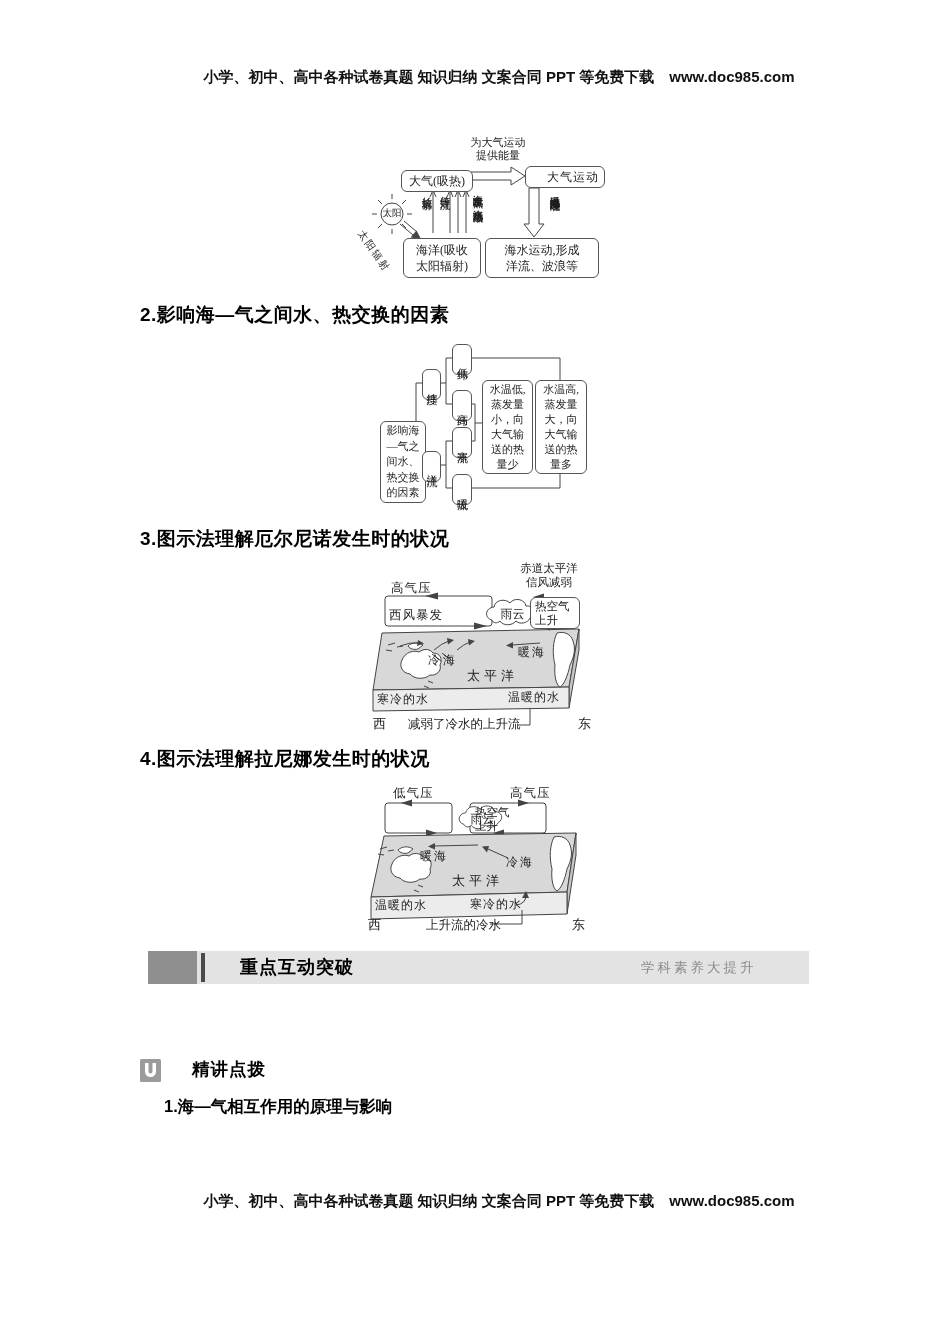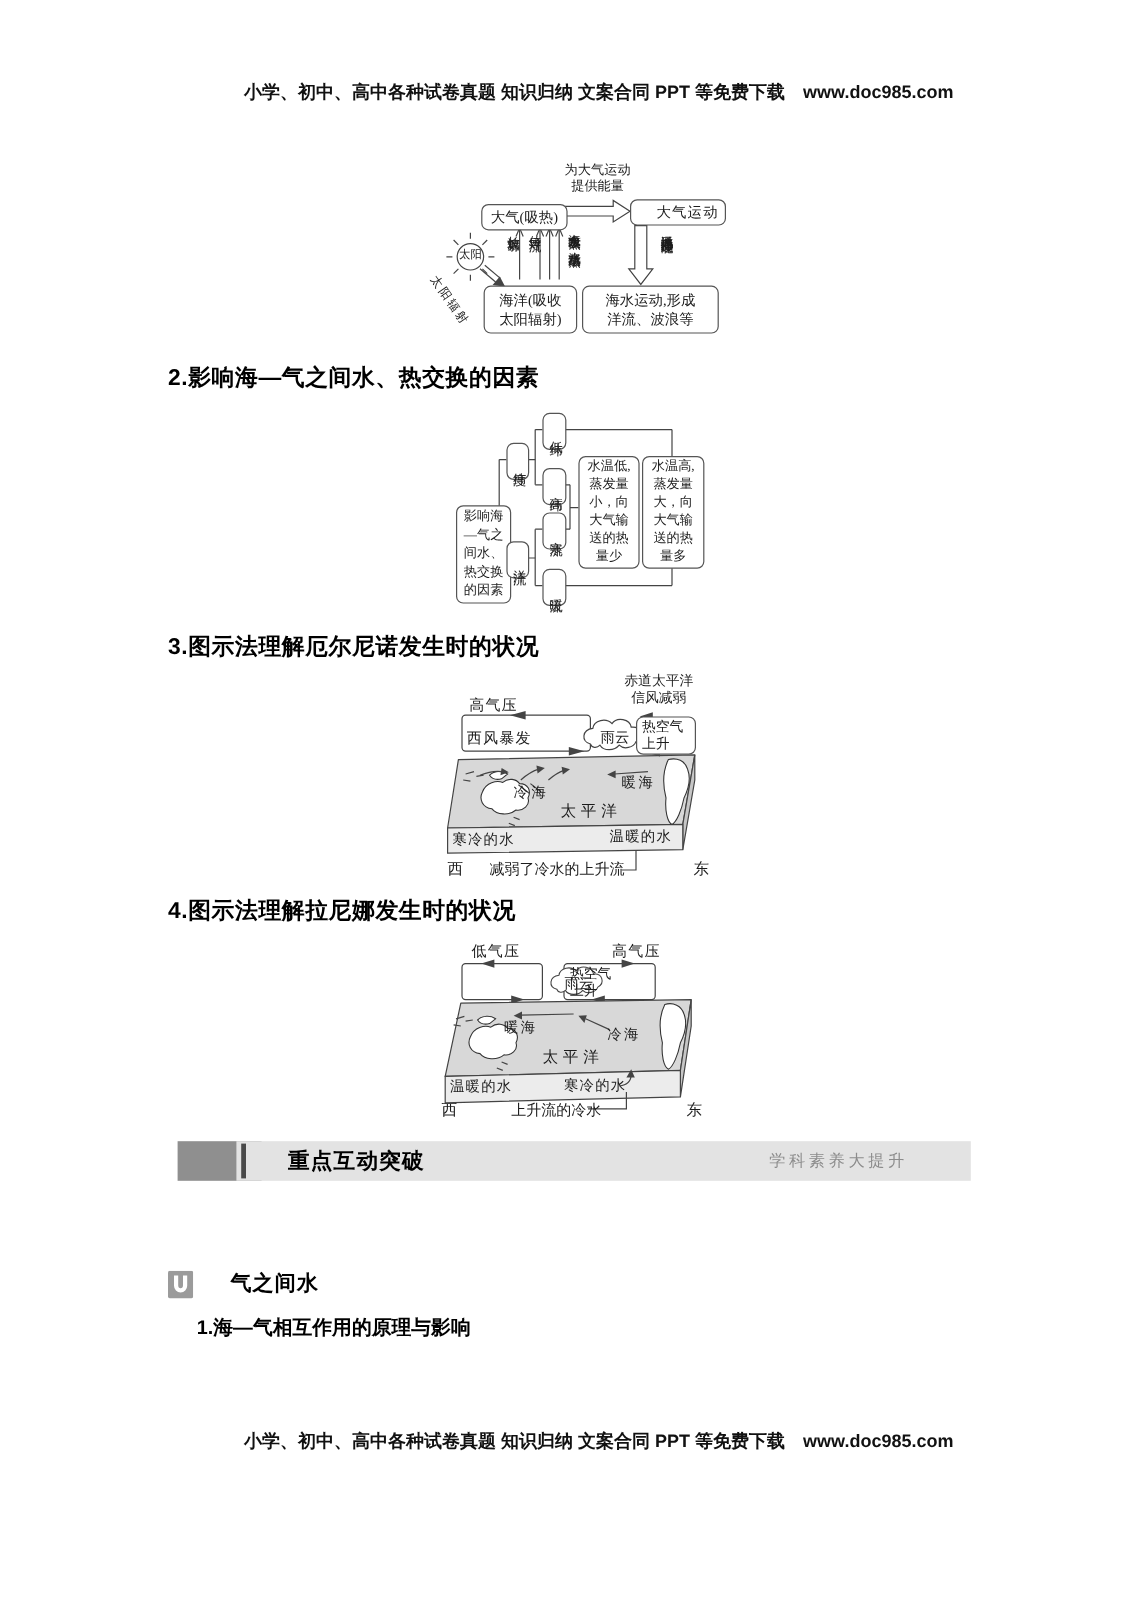--- a/index.html
+++ b/index.html
@@ -255,20 +255,20 @@
     <div class="sans" style="position:absolute;left:216px;top:951px;height:33px;line-height:33px;font-weight:bold;font-size:18px;color:#000;letter-spacing:1px;">重点互动突破</div>
     <div class="sans" style="position:absolute;left:617px;top:951px;height:33px;line-height:33px;font-size:13.5px;color:#8c8c8c;letter-spacing:3px;">学科素养大提升</div>
   </div>
 
 
   <div>
     <svg style="position:absolute;left:140px;top:1059px;" width="21" height="23" viewBox="0 0 21 23">
       <rect x="0" y="0" width="21" height="23" rx="1.5" fill="#9b9b9b"></rect>
       <path d="M5,4 h3.5 v8 a2,2.5 0 0 0 4,0 v-8 H16 v8.5 a5.5,5.5 0 0 1 -11,0 Z" fill="#fff"></path>
     </svg>
-    <div class="sans" style="position:absolute;left:168px;top:1057px;font-weight:bold;font-size:17.5px;color:#000;letter-spacing:1px;">气之间水</div>
+    <div class="sans" style="position:absolute;left:168px;top:1057px;font-weight:bold;font-size:17.5px;color:#000;letter-spacing:1px;">精讲点拨</div>
   </div>
 
   <div class="sans" style="position:absolute;left:140px;top:1096px;font-weight:bold;font-size:16.5px;color:#000;">1.海—气相互作用的原理与影响</div>
 
   <div class="centerline sans" style="top:1192px;font-size:15px;font-weight:600;color:#111;">小学、初中、高中各种试卷真题 知识归纳 文案合同 PPT 等免费下载　www.doc985.com</div>
 
 </div>
 
 </body></html>

